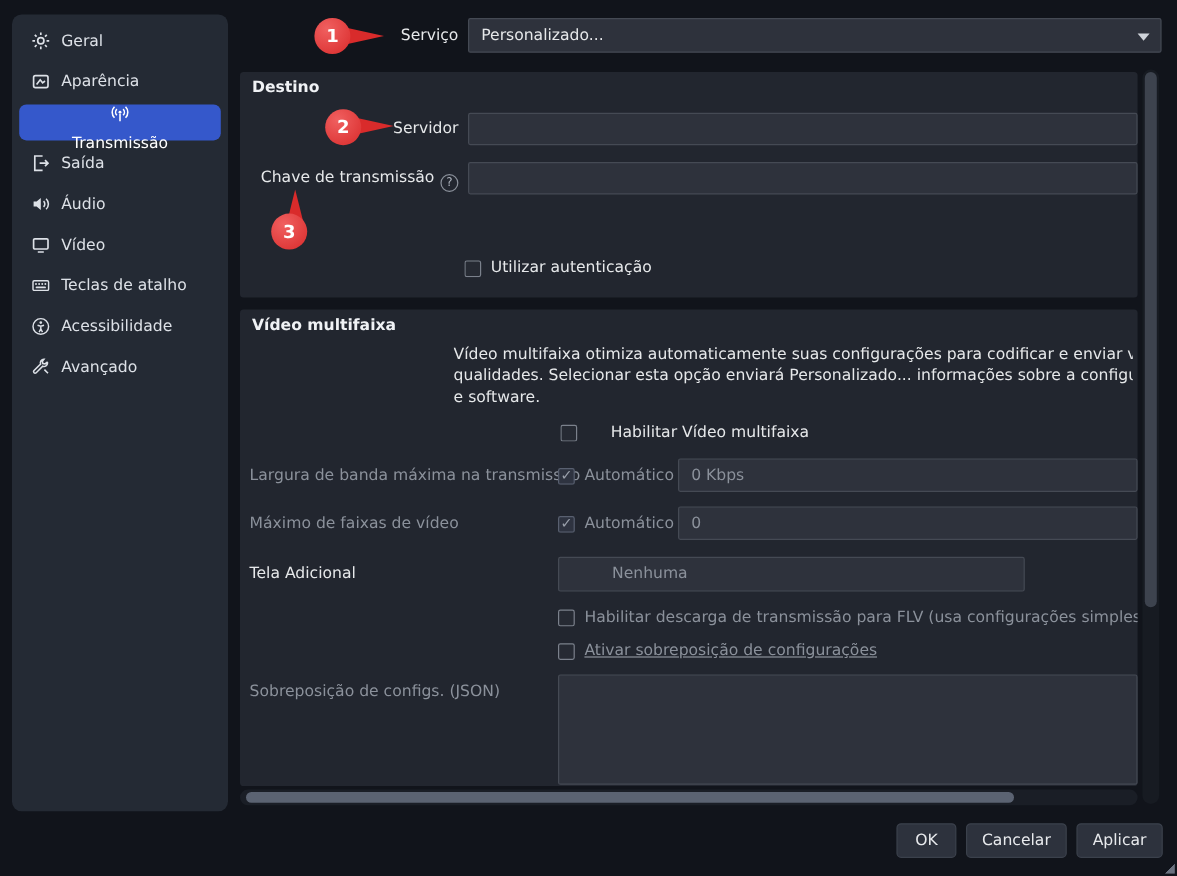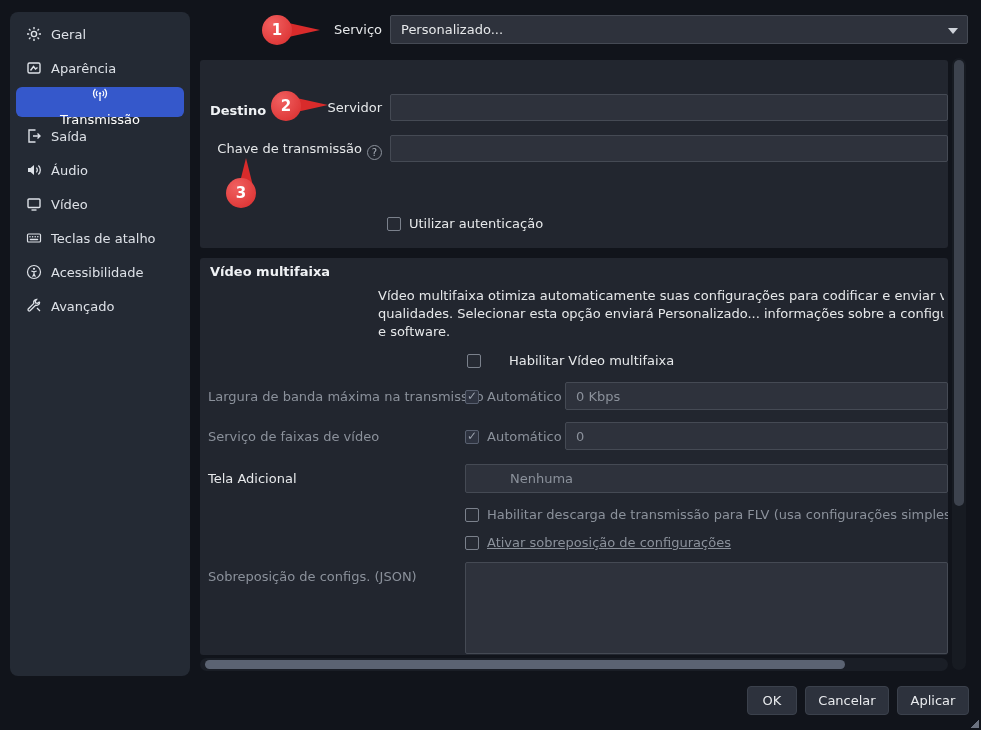--- a/index.html
+++ b/index.html
@@ -131,21 +131,21 @@
     <span>Personalizado...</span>
     <span class="combo-caret"></span>
   </div>
 
   <div class="tail-right" style="left:284px;top:22px;"></div>
   <div class="callout-circle" style="left:262px;top:15px;">
       <span>1</span>
     </div>
 
   <div class="panel" style="left:200px;top:60px;width:748px;height:188px;"></div>
-  <div class="panel-title" style="left:210px;top:66px;margin-top:37px;">Destino</div>
+  <div class="panel-title" style="left:210px;top:66px;">Destino</div>
 
   <div class="rlabel" style="left:200px;top:94px;width:182px;padding-left:19px;">Servidor</div>
   <input class="tinput" style="left: 390px; top: 94px; width: 558px; height: 27px;" type="text">
 
   <div class="rlabel" style="left:140px;top:135px;width:242px;">
     <span>Chave de transmissão</span><span class="help">
         <span>?</span>
       </span>
   </div>
   <input class="tinput" style="left: 390px; top: 135px; width: 558px; height: 27px;" type="text">
@@ -181,31 +181,31 @@
 
   <div style="position:absolute;left:208px;top:389px;" class="muted">Largura de banda máxima na transmissão</div>
   <div class="cbrow muted" style="left:465px;top:389px;">
     <span class="cb checked"></span>
     <span>Automático</span>
   </div>
   <div class="fakefield muted" style="left:565px;top:382px;width:383px;height:28px;">
     <span>0 Kbps</span>
   </div>
 
-  <div style="position:absolute;left:208px;top:429px;" class="muted">Serviço de faixas de vídeo</div>
+  <div style="position:absolute;left:208px;top:429px;" class="muted">Máximo de faixas de vídeo</div>
   <div class="cbrow muted" style="left:465px;top:429px;">
     <span class="cb checked"></span>
     <span>Automático</span>
   </div>
   <div class="fakefield muted" style="left:565px;top:422px;width:383px;height:28px;">
     <span>0</span>
   </div>
 
   <div style="position:absolute;left:208px;top:471px;">Tela Adicional</div>
-  <div class="fakefield muted" style="left:465px;top:464px;width:483px;height:29px;padding-left:44px;">
+  <div class="fakefield muted" style="left:465px;top:464px;width:389px;height:29px;padding-left:44px;">
     <span>Nenhuma</span>
   </div>
 
   <div class="cbrow muted" style="left:465px;top:507px;width:483px;">
     <span class="cb"></span>
     <span>Habilitar descarga de transmissão para FLV (usa configurações simples de arquivo de saída)</span>
   </div>
   <div class="cbrow muted" style="left:465px;top:535px;text-decoration:underline;">
     <span class="cb"></span>
     <span>Ativar sobreposição de configurações</span>

